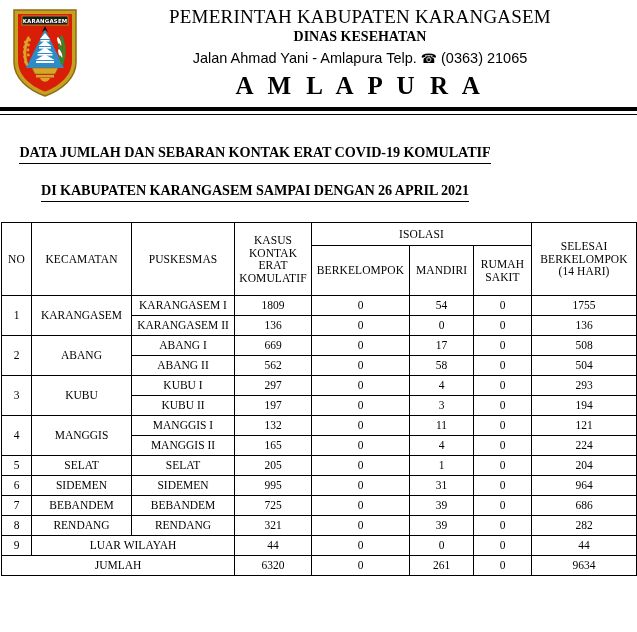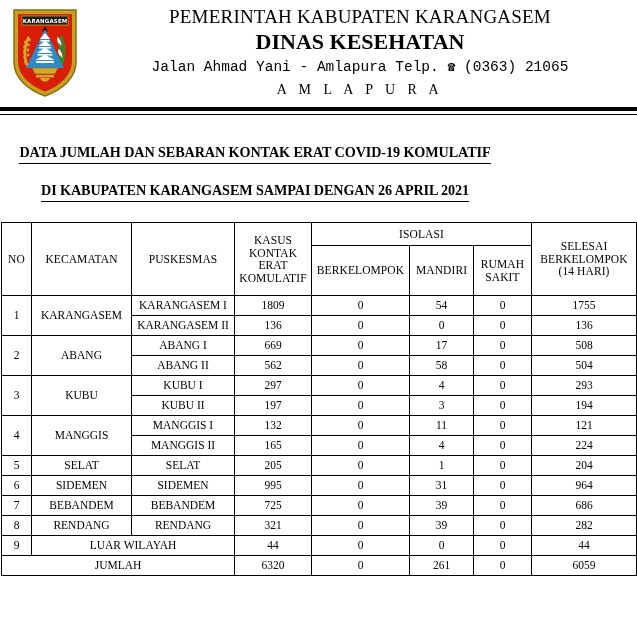--- a/index.html
+++ b/index.html
@@ -32,37 +32,37 @@
     font-family:"Liberation Serif", serif;
     font-size:19px;
     letter-spacing:.2px;
     line-height:1.18;
     margin-top:6px;
     white-space:nowrap;
   }
   .hl2{
     font-family:"Liberation Serif", serif;
     font-weight:bold;
-    font-size:22px;
+    font-size:14px;
     line-height:1.18;
     margin-top:1px;
     white-space:nowrap;
   }
   .hl3{
-    font-family:Liberation Mono, monospace;
+    font-family:Liberation Sans, sans-serif;
     font-size:14.5px;
     line-height:1.2;
     margin-top:4px;
     white-space:nowrap;
   }
   .hl3 .tel-icon{font-size:13px;}
   .hl4{
     font-family:"Liberation Serif", serif;
-    font-weight:normal;
-    font-size:14px;
+    font-weight:bold;
+    font-size:25px;
     letter-spacing:4.5px;
     margin-top:5px;
     white-space:nowrap;
   }
 
   
   #rule-thick{
     position:absolute;left:0;top:107px;width:637px;height:4px;background:#000;
   }
   #rule-thin{
@@ -363,16 +363,16 @@
         <td class="num">0</td>
         <td class="num">0</td>
         <td class="num">44</td>
       </tr>
       <tr class="total-row">
         <td class="num" colspan="3">JUMLAH</td>
         <td class="num">6320</td>
         <td class="num">0</td>
         <td class="num">261</td>
         <td class="num">0</td>
-        <td class="num">6059</td>
+        <td class="num">9634</td>
       </tr>
     </tbody>
 </table>
 
 </body></html>

